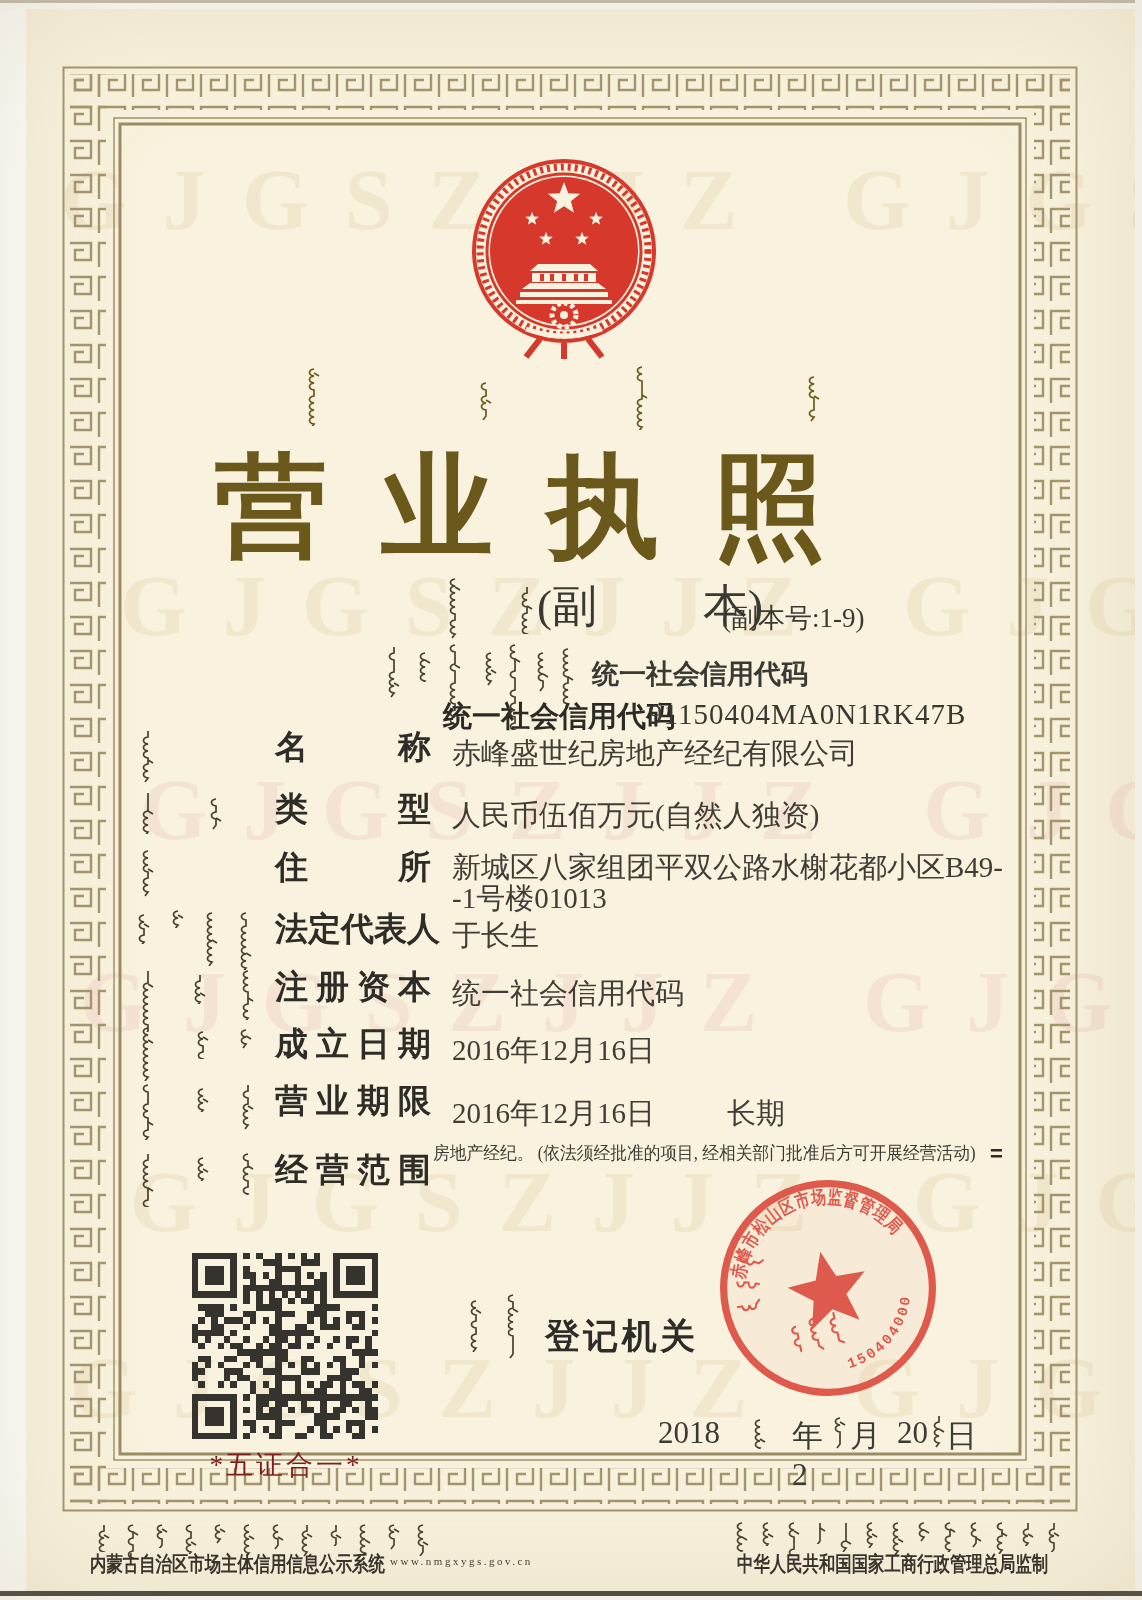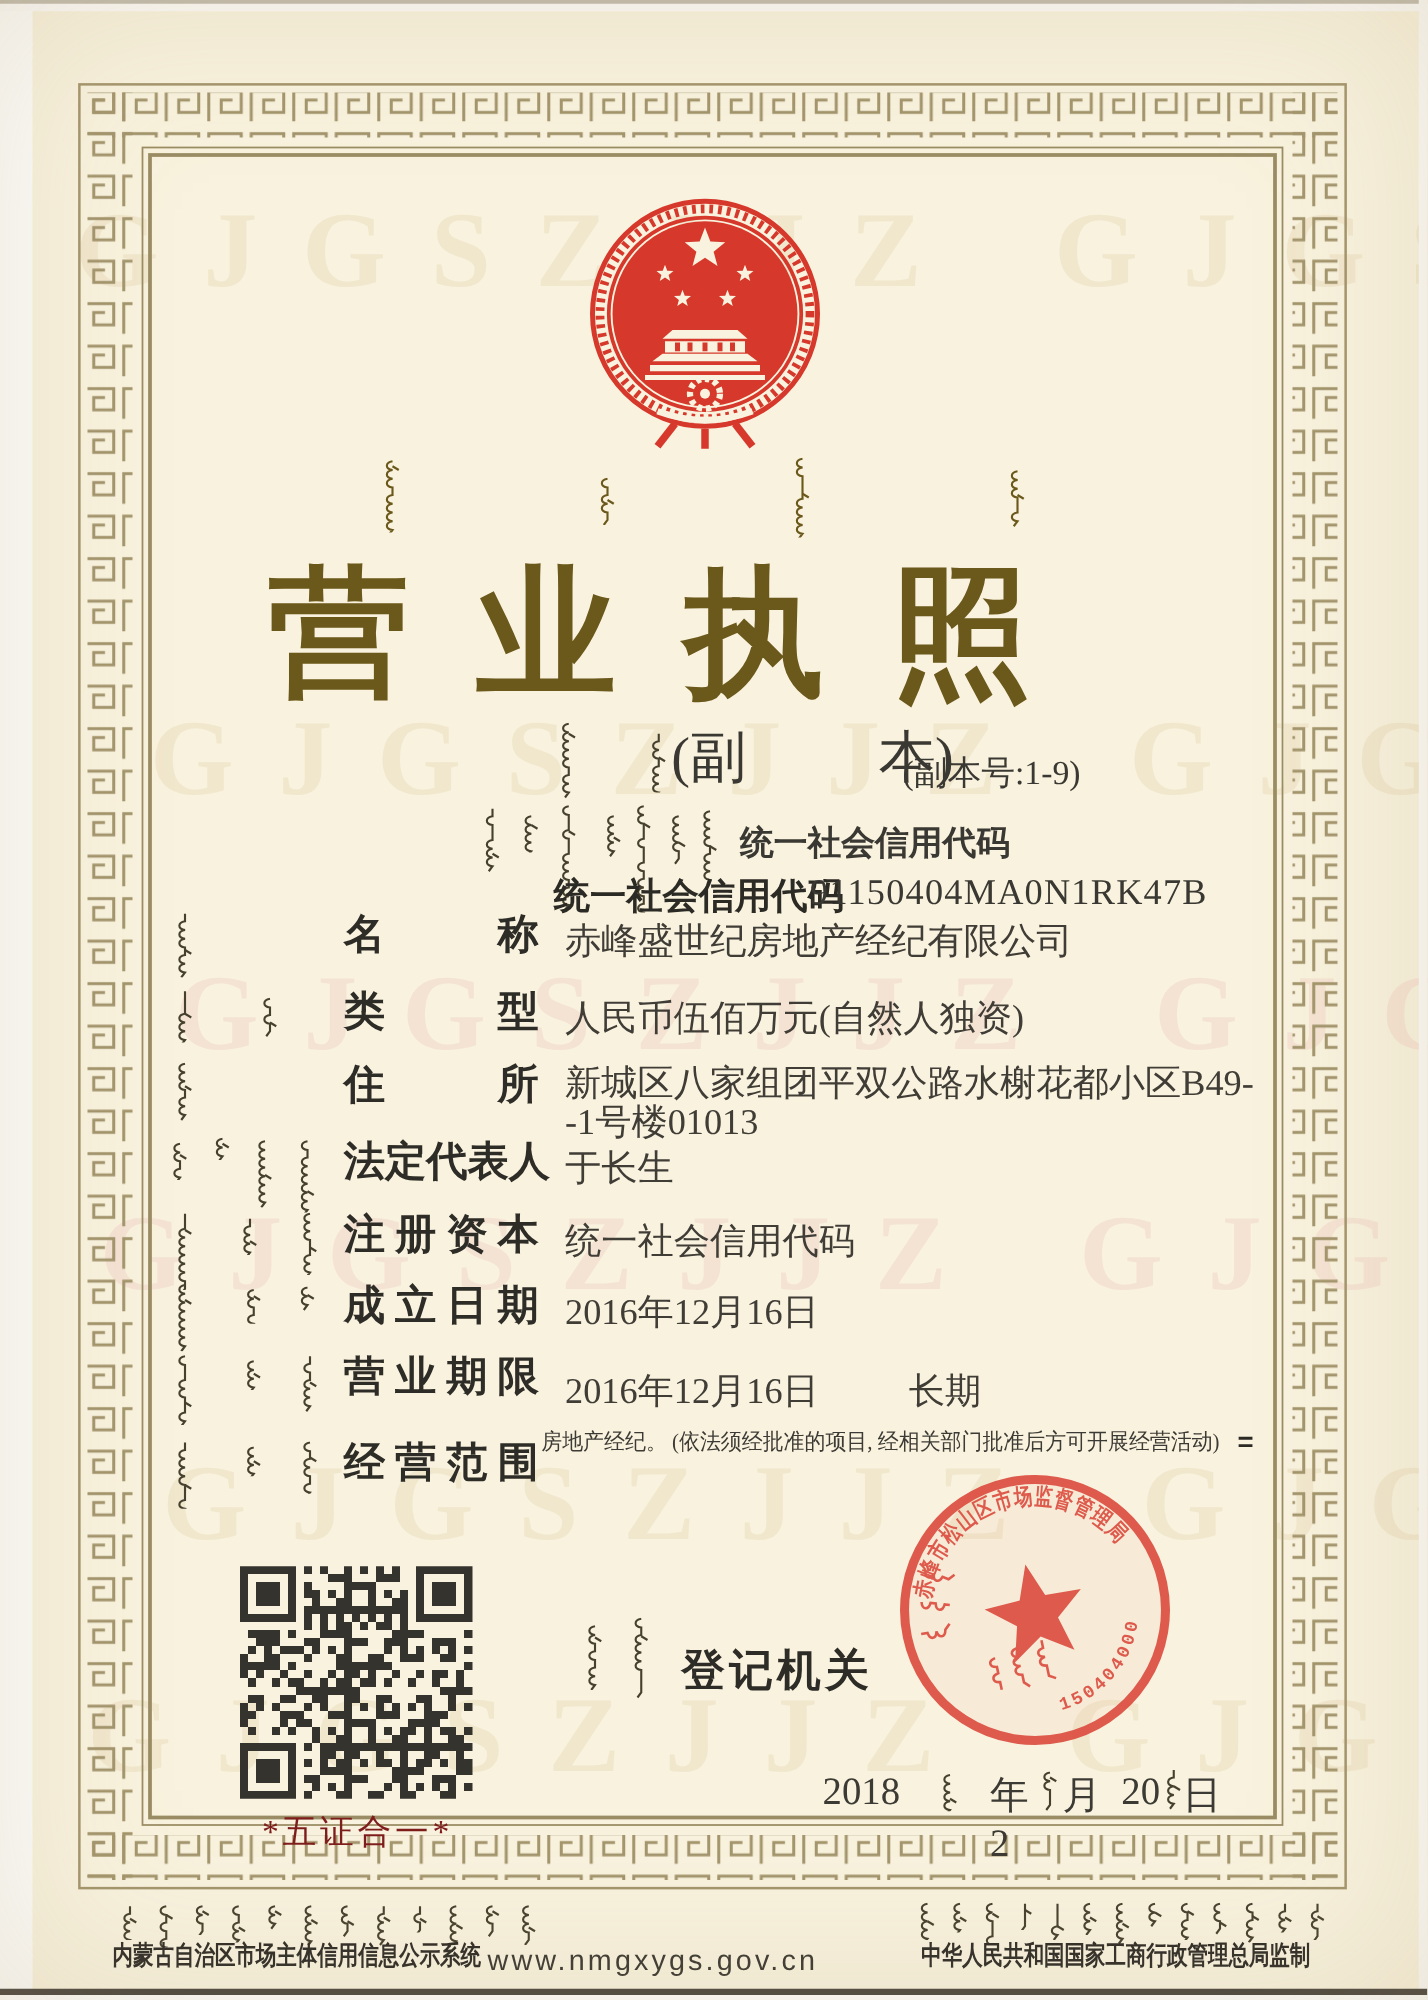--- a/index.html
+++ b/index.html
@@ -52,22 +52,22 @@
   .reg-label{position:absolute;left:545px;top:1313px;width:150px;font-size:35px;font-weight:700;color:#2e2c27;}
   
   .stamp{position:absolute;left:704px;top:1164px;opacity:.9;}
   
   .date-line{position:absolute;top:1415px;left:0;height:40px;font-family:"Liberation Serif",serif;
              font-size:31px;color:#3c3a34;}
   .date-line .ds{position:absolute;top:0;}
   
   .foot-text{position:absolute;font-size:21px;font-weight:700;color:#2f2d28;white-space:nowrap;
              transform:scaleX(.78);transform-origin:left top;}
-  .foot-url{position:absolute;font-size:23px;letter-spacing:2.5px;color:#3c3a34;white-space:nowrap;
-            font-family:Liberation Sans, sans-serif;}
+  .foot-url{position:absolute;font-size:11px;letter-spacing:2.5px;color:#3c3a34;white-space:nowrap;
+            font-family:Liberation Serif, serif;}
   
   .edge-left{position:absolute;left:0;top:0;width:26px;height:100%;background:#fcfcfa;}
   .edge-top{position:absolute;left:0;top:0;width:100%;height:6px;background:#fbfaf7;border-top:3px solid #c2bcae;}
   .edge-right{position:absolute;right:0;top:0;width:7px;height:100%;background:#fbfaf6;}
   .edge-bottom{position:absolute;left:0;top:1591px;width:100%;height:5px;background:#4a463f;}
   .edge-bottom2{position:absolute;left:0;top:1596px;width:100%;height:4px;background:#fcfcfa;}
 </style>
 </head>
 <body>
 

